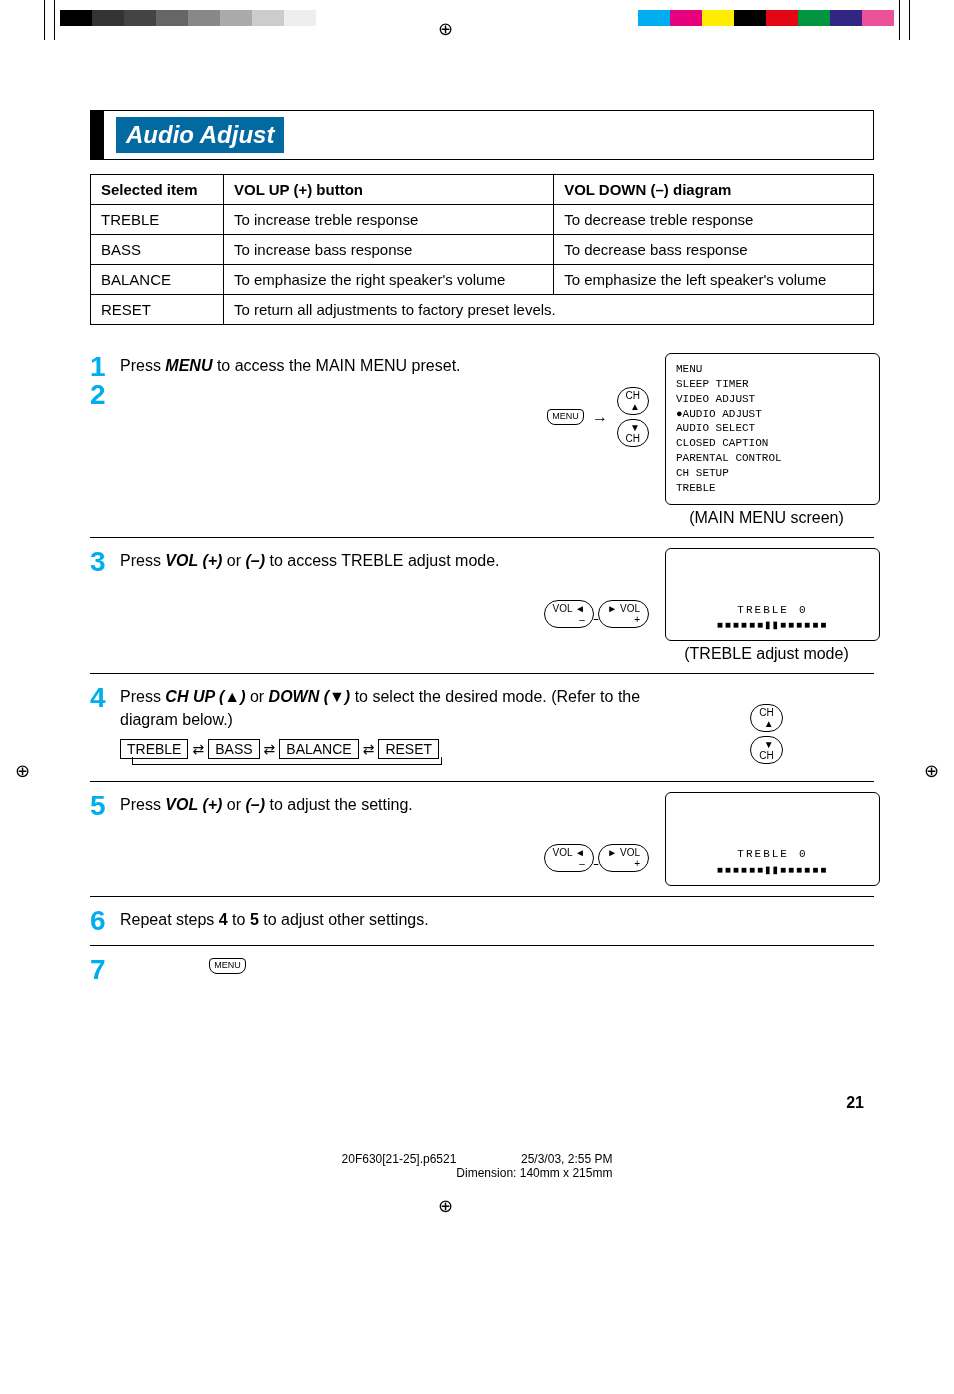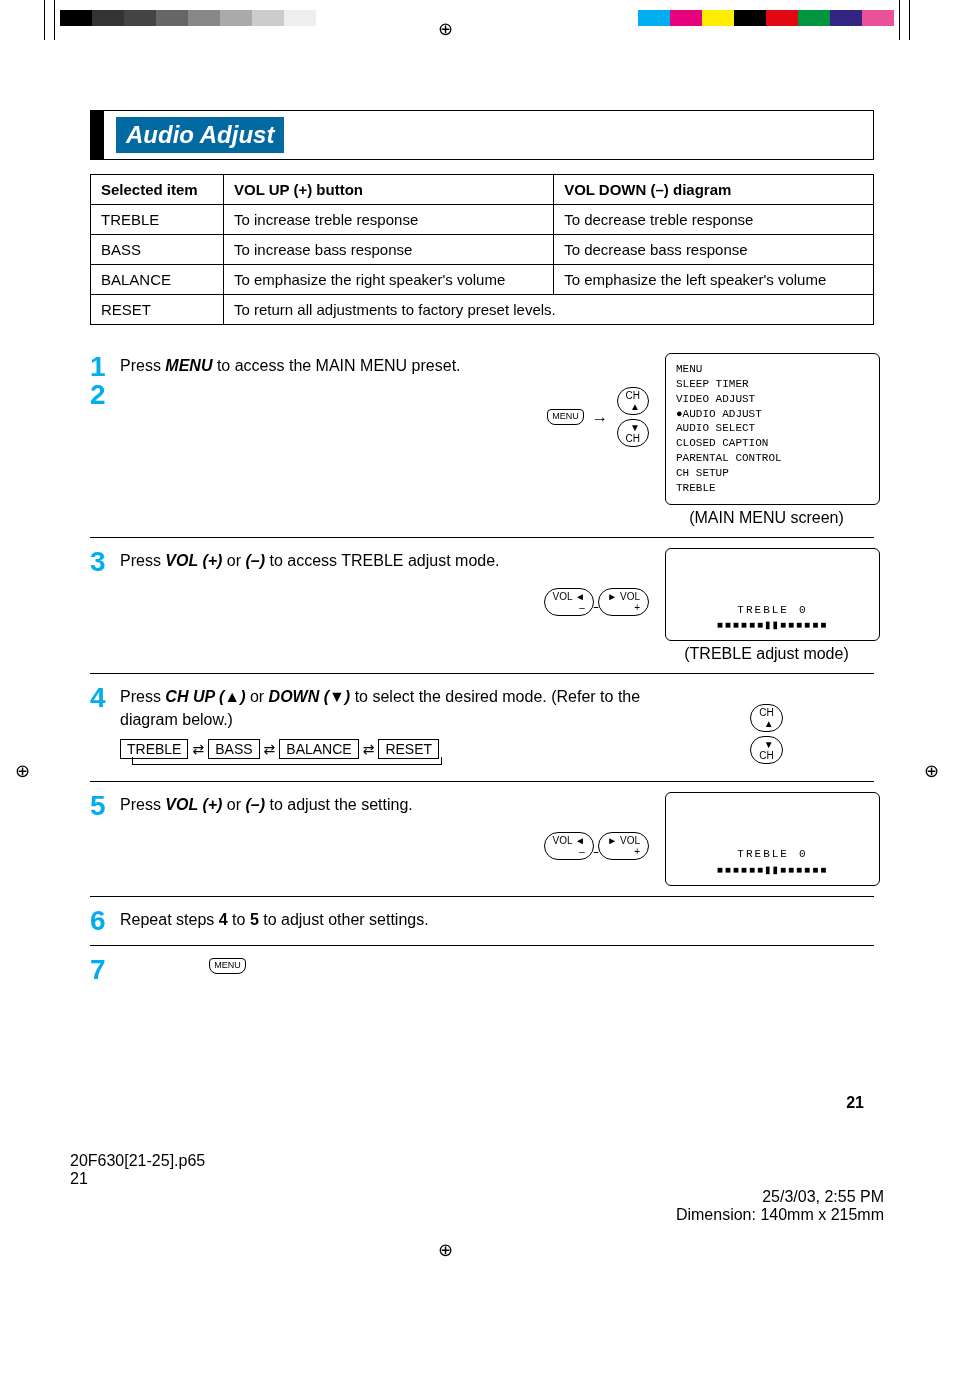--- a/index.html
+++ b/index.html
@@ -122,21 +122,21 @@
     font-size: 9px;
     padding: 1px 4px 3px 4px;
     position: relative;
     vertical-align: middle;
   }
   .key-rect::after {
     content: "MENU";
   }
   .keys-row {
     text-align: right;
-    margin-top: 16px;
+    margin-top: 28px;
     text-decoration: underline;
   }
   .arrow { font-size: 16px; vertical-align: middle; padding: 0 4px;}
   
   .flow-boxes {
     margin: 8px 0 4px 0;
     font-size: 14px;
   }
   .flow-boxes .fbox {
     border: 1px solid #000;
@@ -158,24 +158,23 @@
     text-align: right;
     font-weight: bold;
     font-size: 16px;
     margin-top: 100px;
     padding-right: 10px;
   }
   
   .footer {
     display: flex;
     justify-content: center;
-    font-size: 16px;
+    font-size: 12px;
     padding: 20px 70px 10px 70px;
     border-top: none;
-    flex-direction: column;
   }
   
   .print-marks-bottom { height: 50px; position: relative; }
   
   .right-col-keys {
     display: inline-flex;
     flex-direction: column;
     gap: 4px;
     vertical-align: middle;
   }

